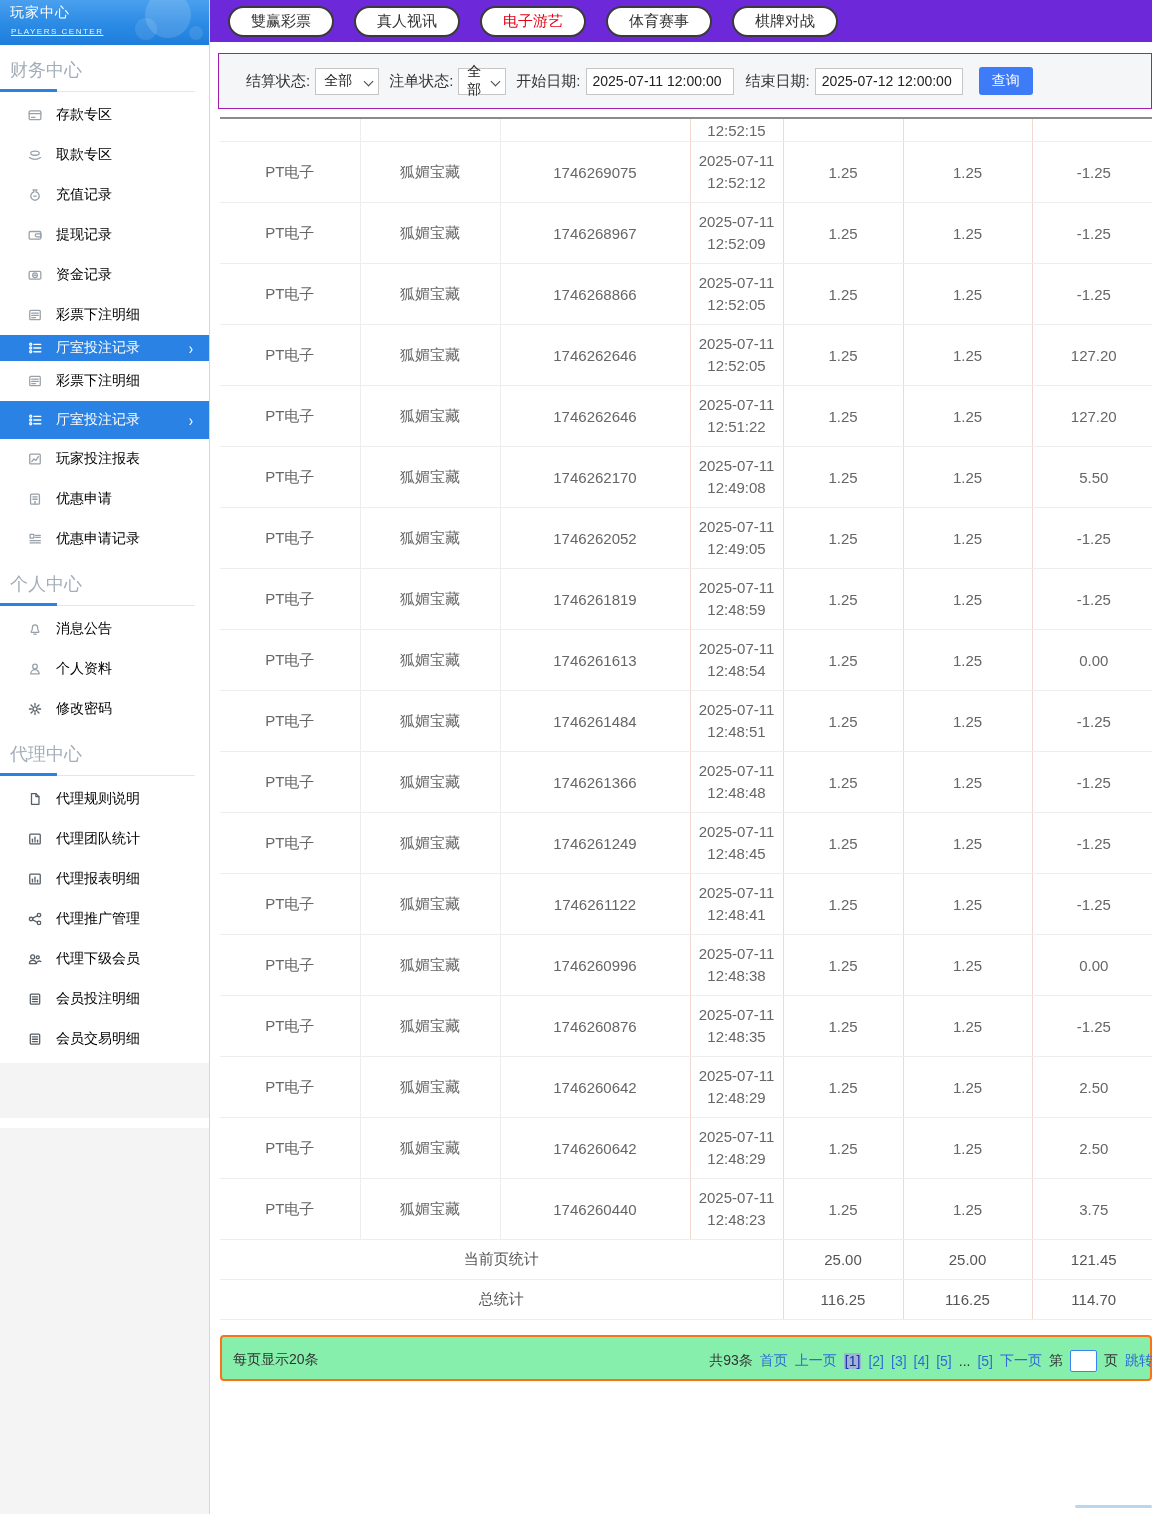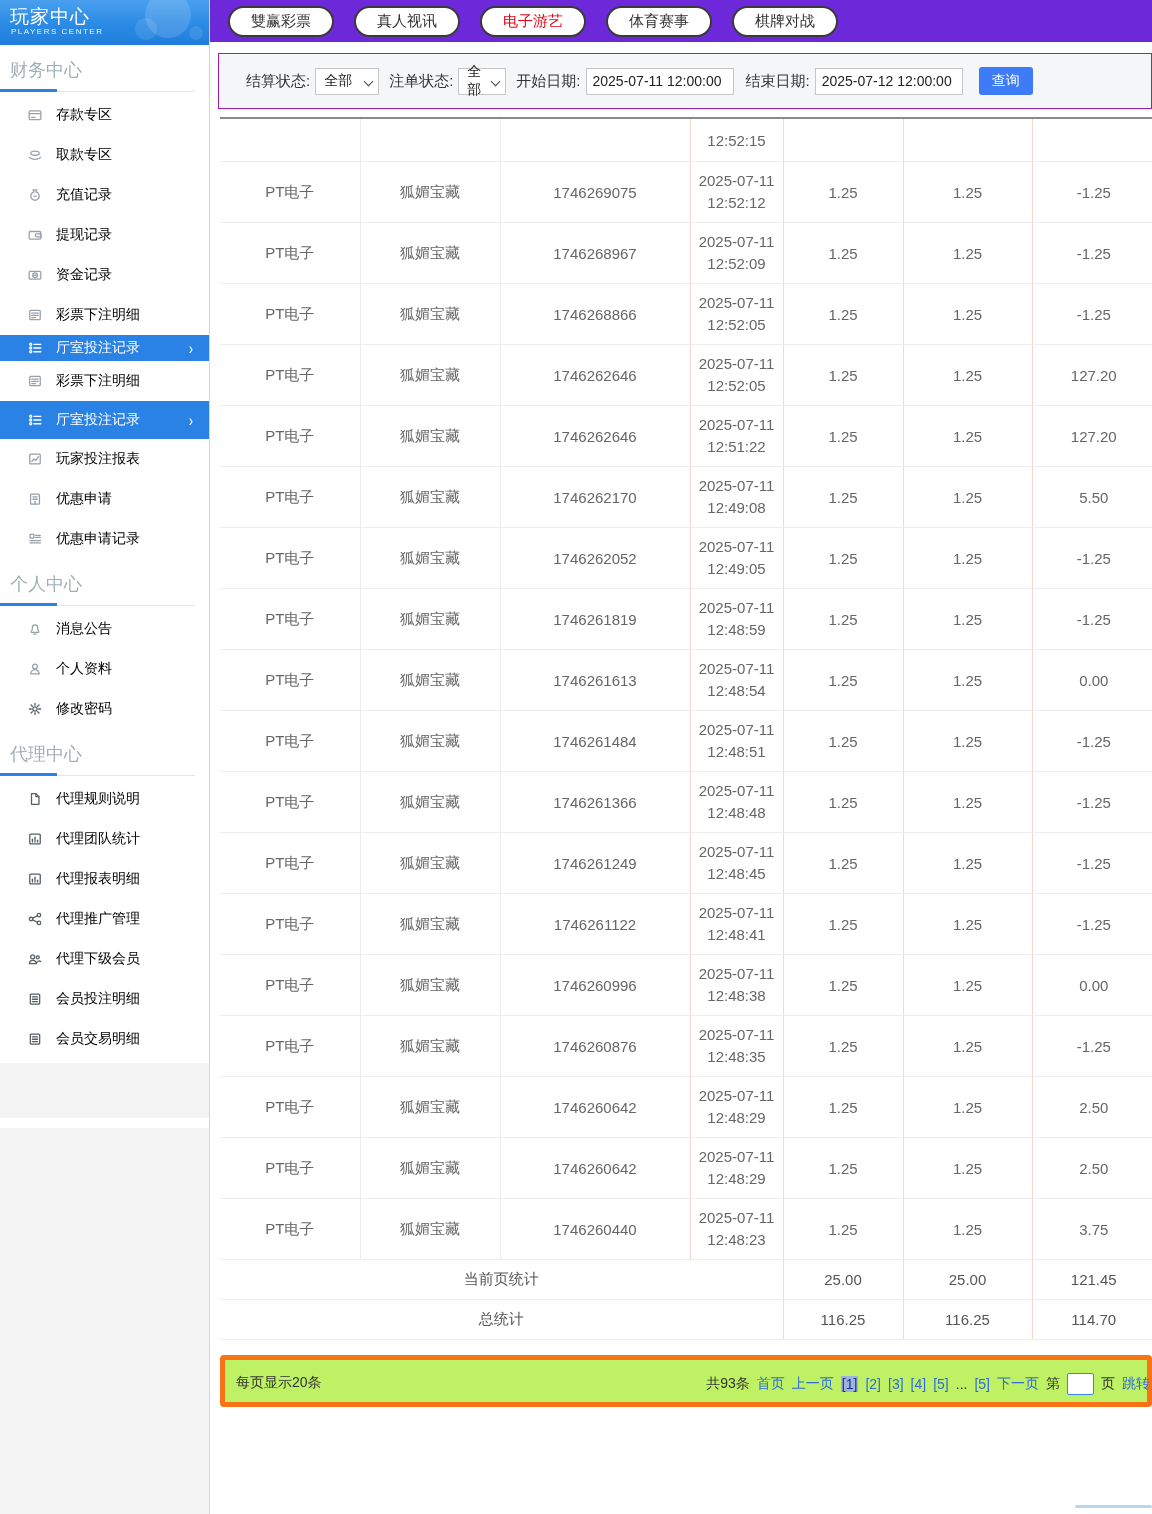--- a/index.html
+++ b/index.html
@@ -6,22 +6,22 @@
   body{font-family:"Liberation Sans","DejaVu Sans",sans-serif;}
   #page{position:relative;width:1152px;height:1514px;overflow:hidden;background:#fff;}
 
   
   #leftcol{position:absolute;left:0;top:0;width:209px;height:1514px;background:#f4f4f5;border-right:1px solid #d6d6d8;}
   #logo{position:relative;height:45px;background:linear-gradient(180deg,#4aa0ee 0%,#2b8ae4 55%,#1f7edb 100%);overflow:hidden;}
   #logo .deco1,#logo .deco2,#logo .deco3{position:absolute;border-radius:50%;background:rgba(255,255,255,0.14);}
   #logo .deco1{width:46px;height:46px;right:18px;top:-8px;}
   #logo .deco2{width:22px;height:22px;right:52px;top:18px;background:rgba(255,255,255,0.10);}
   #logo .deco3{width:14px;height:14px;right:6px;top:26px;background:rgba(255,255,255,0.10);}
-  #logo .t1{position:absolute;left:10px;top:4px;color:#fff;font-size:19px;letter-spacing:1px;}
-  #logo .t2{position:absolute;left:11px;top:27px;color:#eaf4ff;font-size:8px;letter-spacing:1.5px;}
+  #logo .t1{position:absolute;left:10px;top:4px;color:#fff;font-size:14px;letter-spacing:1px;}
+  #logo .t2{position:absolute;left:11px;top:27px;color:#eaf4ff;font-size:8px;letter-spacing:1.5px;text-decoration:underline;}
   #menu{position:relative;background:#fff;height:1018px;overflow:hidden;}
   .sec-head{padding:13px 0 0 10px;font-size:18px;color:#a3aeb9;}
   .sec-line{position:relative;height:3px;margin:7px 0 3px 0;}
   .sec-line .g{position:absolute;left:0;right:14px;bottom:0;height:1px;background:#e6e6e6;}
   .sec-line .b{position:absolute;left:0;top:0;width:57px;height:3px;background:#2a82e4;}
   .m-item{position:relative;display:flex;align-items:center;height:40px;color:#000000;font-size:14px;cursor:pointer;}
   .m-item .ico{width:14px;height:14px;margin:0 14px 0 28px;color:#98a0a9;flex:0 0 auto;}
   .m-item .ico svg{width:14px;height:14px;display:block;}
   .m-item.dark .ico{color:#565e66;}
   .m-item.active{background:#2a82e4;color:#fff;height:38px;}
@@ -45,27 +45,27 @@
   .f-input{box-sizing:border-box;height:27px;width:148px;border:1px solid #c6c6c6;background:#fff;font-size:14px;color:#222;padding:0 6px;margin-right:12px;font-family:"Liberation Sans",sans-serif;}
   #query-btn{height:28px;padding:0 13px;background:#3e7cf7;color:#fff;border:none;border-radius:3px;font-size:14px;cursor:pointer;margin-left:4px;font-family:"Liberation Sans",sans-serif;}
 
   
   #table-wrap{margin:8px 0 0 10px;width:932px;overflow:hidden;border-top:2px solid #8b8b8b;}
   table{border-collapse:collapse;table-layout:fixed;width:935px;}
   col.c1{width:140px;}col.c2{width:140px;}col.c3{width:190px;}col.c4{width:93px;}col.c5{width:120px;}col.c6{width:129px;}col.c7{width:123px;}
   td{border-bottom:1px solid #ededed;text-align:center;font-size:15px;color:#666;padding:6px 2px;word-wrap:break-word;}
   td.gborder{border-right:1px solid #ededed;}
   td.pborder{border-right:1px solid #f2d8d0;}
-  tr.partial td{height:18px;padding:12px;}
+  tr.partial td{height:18px;padding:2px;}
   tr.datarow td{height:48px;}
   tr.totalrow td{height:27px;font-size:15px;color:#555;}
   td.datecell{line-height:1.45;}
 
   
-  #footerbar{position:relative;box-sizing:border-box;margin:15px 0 0 10px;width:932px;height:52px;background:#bef264;border:5px solid #f97316;border-radius:4px;font-size:14px;color:#333;}
+  #footerbar{position:relative;box-sizing:border-box;margin:15px 0 0 10px;width:932px;height:46px;background:#86efac;border:2px solid #f97316;border-radius:4px;font-size:14px;color:#333;}
   #perpage{position:absolute;left:11px;top:14px;}
   #pager{position:absolute;right:-3px;top:13px;display:flex;align-items:center;gap:7px;white-space:nowrap;}
   #pager .plink{color:#2f6bd8;cursor:pointer;text-decoration:none;}
   #pager .pcur{background:#9fb3d9;color:#16339c;cursor:default;padding:0 1px;}
   #pager .ptext{color:#333;}
   #jump-input{box-sizing:border-box;width:27px;height:22px;border:1px solid #3b82f6;border-radius:2px;background:#fff;font-size:13px;text-align:center;font-family:"Liberation Sans",sans-serif;}
 
   #corner-line{position:absolute;left:1075px;top:1505px;width:77px;height:3px;background:#b9d6ef;border-radius:2px;}
 </style>
 </head>

